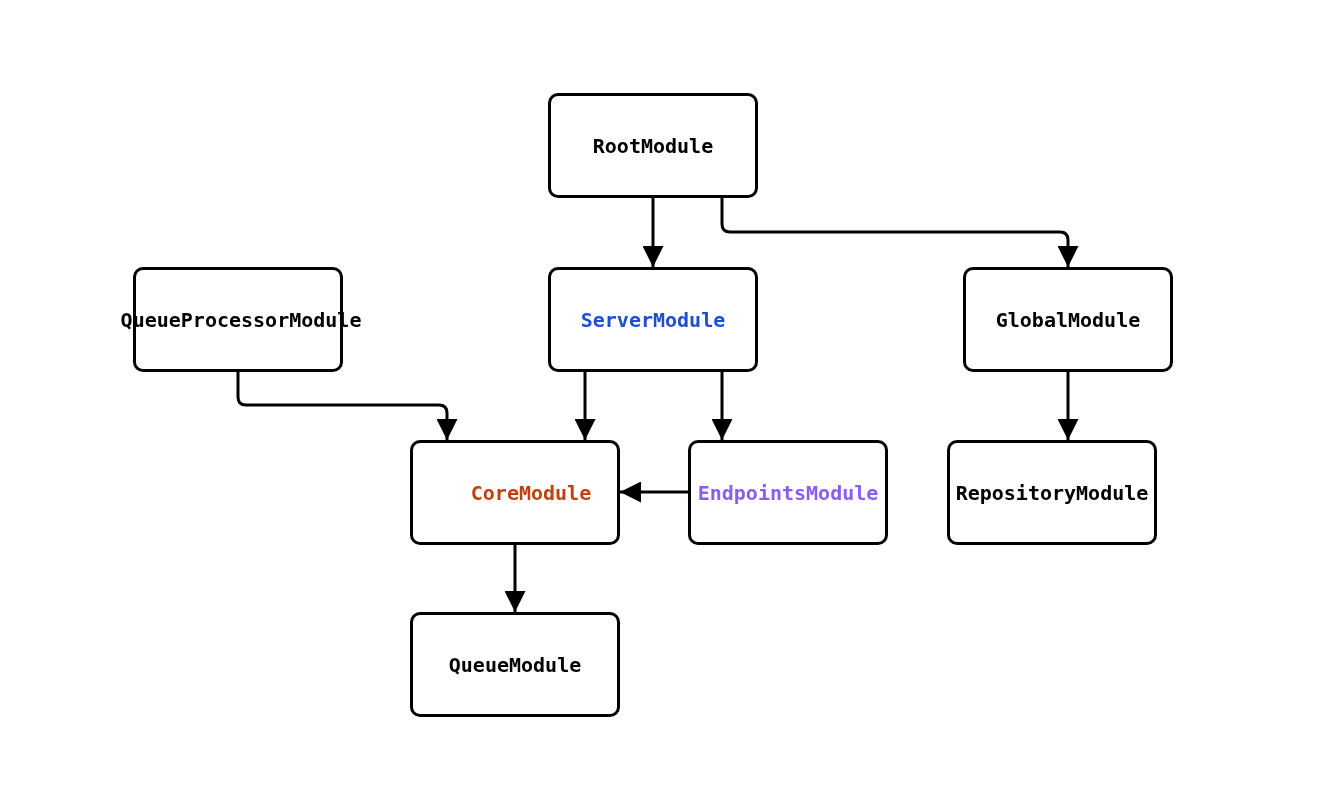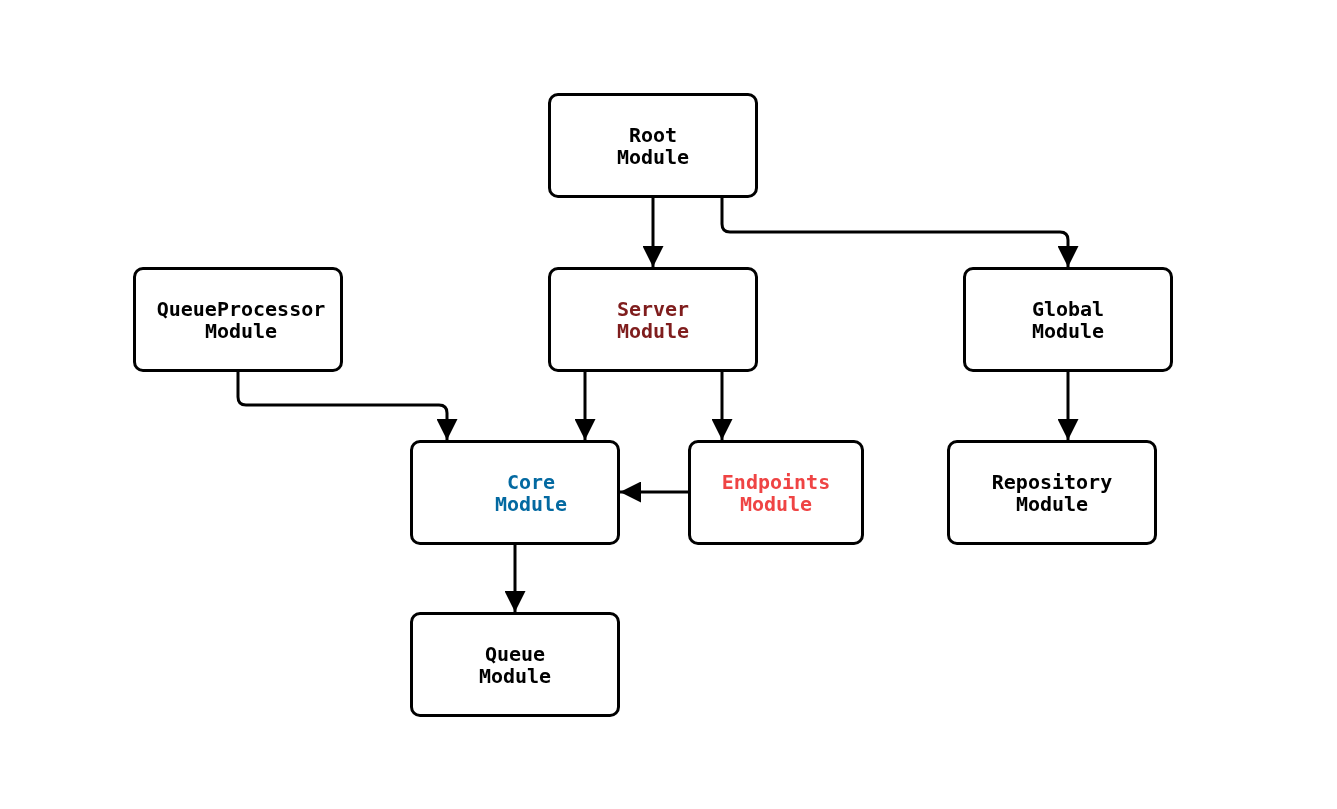--- a/index.html
+++ b/index.html
@@ -26,21 +26,21 @@
     fill: none;
     stroke-width: 3px;
   }
   .node {
     position: absolute;
     box-sizing: border-box;
     border: 3px solid #000;
     border-radius: 10px;
     background: #ffffff;
     display: flex;
-    flex-direction: column;
+    flex-direction: row;
     align-items: center;
     justify-content: center;
     text-align: center;
   }
   .node-line {
     font-size: 20px;
     line-height: 22px;
     font-weight: bold;
     letter-spacing: 0px;
     white-space: pre;
@@ -67,33 +67,33 @@
     </svg>
   <div>
       <div class="node" style="left: 548px; top: 93px; width: 210px; height: 105px; border-color: rgb(0, 0, 0); background: rgb(255, 255, 255); color: rgb(0, 0, 0);">
         <div class="node-line">Root</div>
         <div class="node-line">Module</div>
       </div>
       <div class="node" style="left: 133px; top: 267px; width: 210px; height: 105px; border-color: rgb(0, 0, 0); background: rgb(255, 255, 255); color: rgb(0, 0, 0); padding-left: 6px;">
         <div class="node-line">QueueProcessor</div>
         <div class="node-line">Module</div>
       </div>
-      <div class="node" style="left: 548px; top: 267px; width: 210px; height: 105px; border-color: rgb(0, 0, 0); background: rgb(255, 255, 255); color: #7f1d1d;">
+      <div class="node" style="left: 548px; top: 267px; width: 210px; height: 105px; border-color: rgb(0, 0, 0); background: rgb(255, 255, 255); color: #1d4ed8;">
         <div class="node-line">Server</div>
         <div class="node-line">Module</div>
       </div>
       <div class="node" style="left: 963px; top: 267px; width: 210px; height: 105px; border-color: rgb(0, 0, 0); background: rgb(255, 255, 255); color: rgb(0, 0, 0);">
         <div class="node-line">Global</div>
         <div class="node-line">Module</div>
       </div>
-      <div class="node" style="left: 410px; top: 440px; width: 210px; height: 105px; border-color: rgb(0, 0, 0); background: rgb(255, 255, 255); color: #0369a1; padding-left: 32px;">
+      <div class="node" style="left: 410px; top: 440px; width: 210px; height: 105px; border-color: rgb(0, 0, 0); background: rgb(255, 255, 255); color: #c2410c; padding-left: 32px;">
         <div class="node-line">Core</div>
         <div class="node-line">Module</div>
       </div>
-      <div class="node" style="left: 688px; top: 440px; width: 176px; height: 105px; border-color: rgb(0, 0, 0); background: rgb(255, 255, 255); color: #ef4444;">
+      <div class="node" style="left: 688px; top: 440px; width: 200px; height: 105px; border-color: rgb(0, 0, 0); background: rgb(255, 255, 255); color: #8b5cf6;">
         <div class="node-line">Endpoints</div>
         <div class="node-line">Module</div>
       </div>
       <div class="node" style="left: 947px; top: 440px; width: 210px; height: 105px; border-color: rgb(0, 0, 0); background: rgb(255, 255, 255); color: rgb(0, 0, 0);">
         <div class="node-line">Repository</div>
         <div class="node-line">Module</div>
       </div>
       <div class="node" style="left: 410px; top: 612px; width: 210px; height: 105px; border-color: rgb(0, 0, 0); background: rgb(255, 255, 255); color: rgb(0, 0, 0);">
         <div class="node-line">Queue</div>
         <div class="node-line">Module</div>

